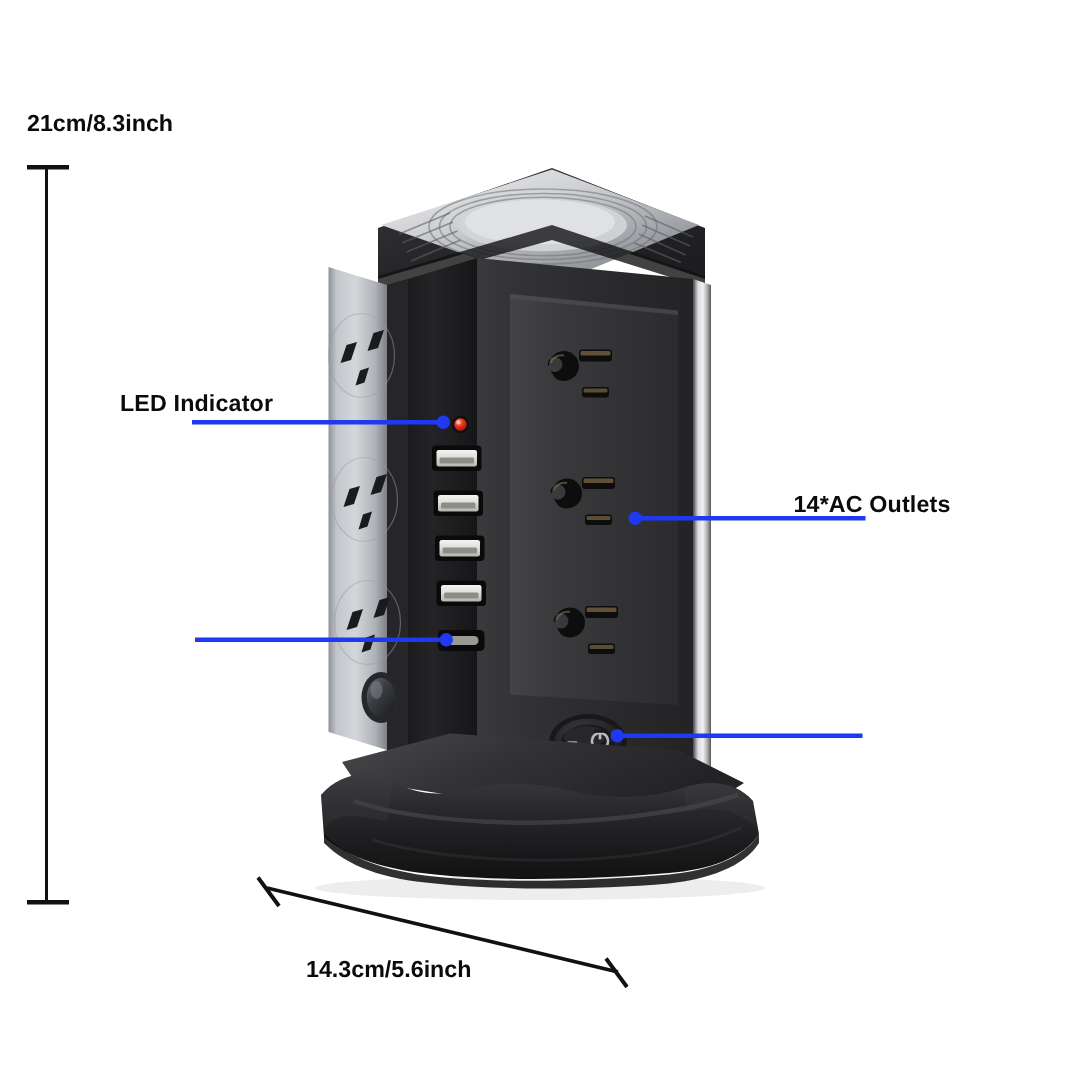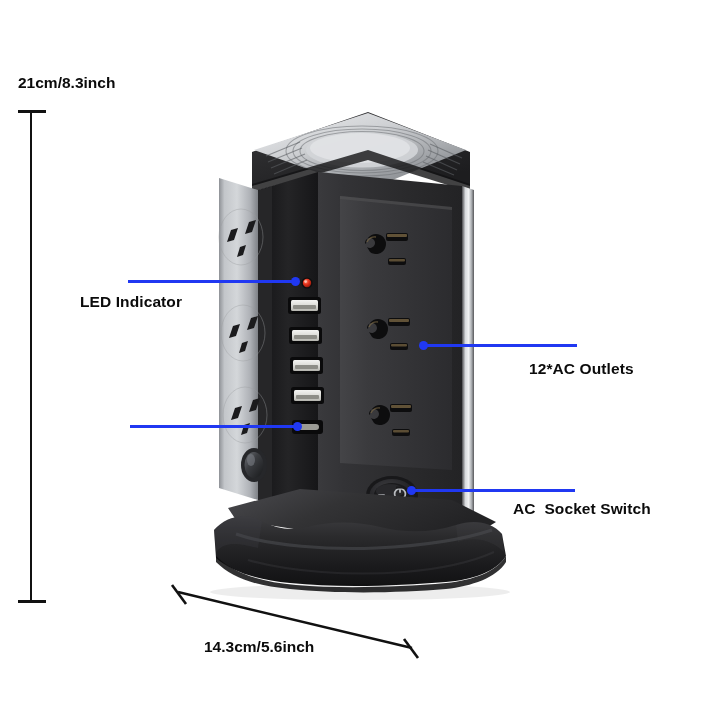--- a/index.html
+++ b/index.html
@@ -18,21 +18,20 @@
 
   
   .callout-label {
     position: absolute;
     font-family: "Liberation Sans", sans-serif;
     font-weight: bold;
     font-size: 15.5px;
     color: #0b0b0b;
     white-space: pre;
     letter-spacing: 0.1px;
-    margin-top: 32px;
   }
   .dim-label {
     position: absolute;
     font-family: "Liberation Sans", sans-serif;
     font-weight: bold;
     font-size: 15.5px;
     color: #0b0b0b;
     white-space: pre;
   }
 
@@ -358,21 +357,20 @@
 
   <div class="dim-label" style="left:204px; top:638px;">14.3cm/5.6inch</div>
 
   <div class="callout-label" style="left:80px; top:261px;">LED Indicator</div>
   <div class="leader" style="left:128px; top:280px; width:168px;"></div>
   <div class="leader-dot" style="left:291px; top:277px;"></div>
 
   <div class="leader" style="left:130px; top:425px; width:168px;"></div>
   <div class="leader-dot" style="left:293px; top:422px;"></div>
 
-  <div class="callout-label" style="left:529px; top:328px;">12*AC Outlets</div>
+  <div class="callout-label" style="left:529px; top:328px;">14*AC Outlets</div>
   <div class="leader" style="left:423px; top:344px; width:154px;"></div>
   <div class="leader-dot" style="left:419px; top:341px;"></div>
 
-  <div class="callout-label" style="left:513px; top:468px;">AC  Socket Switch</div>
   <div class="leader" style="left:412px; top:489px; width:163px;"></div>
   <div class="leader-dot" style="left:407px; top:486px;"></div>
 
 </div>
 
 </body></html>

